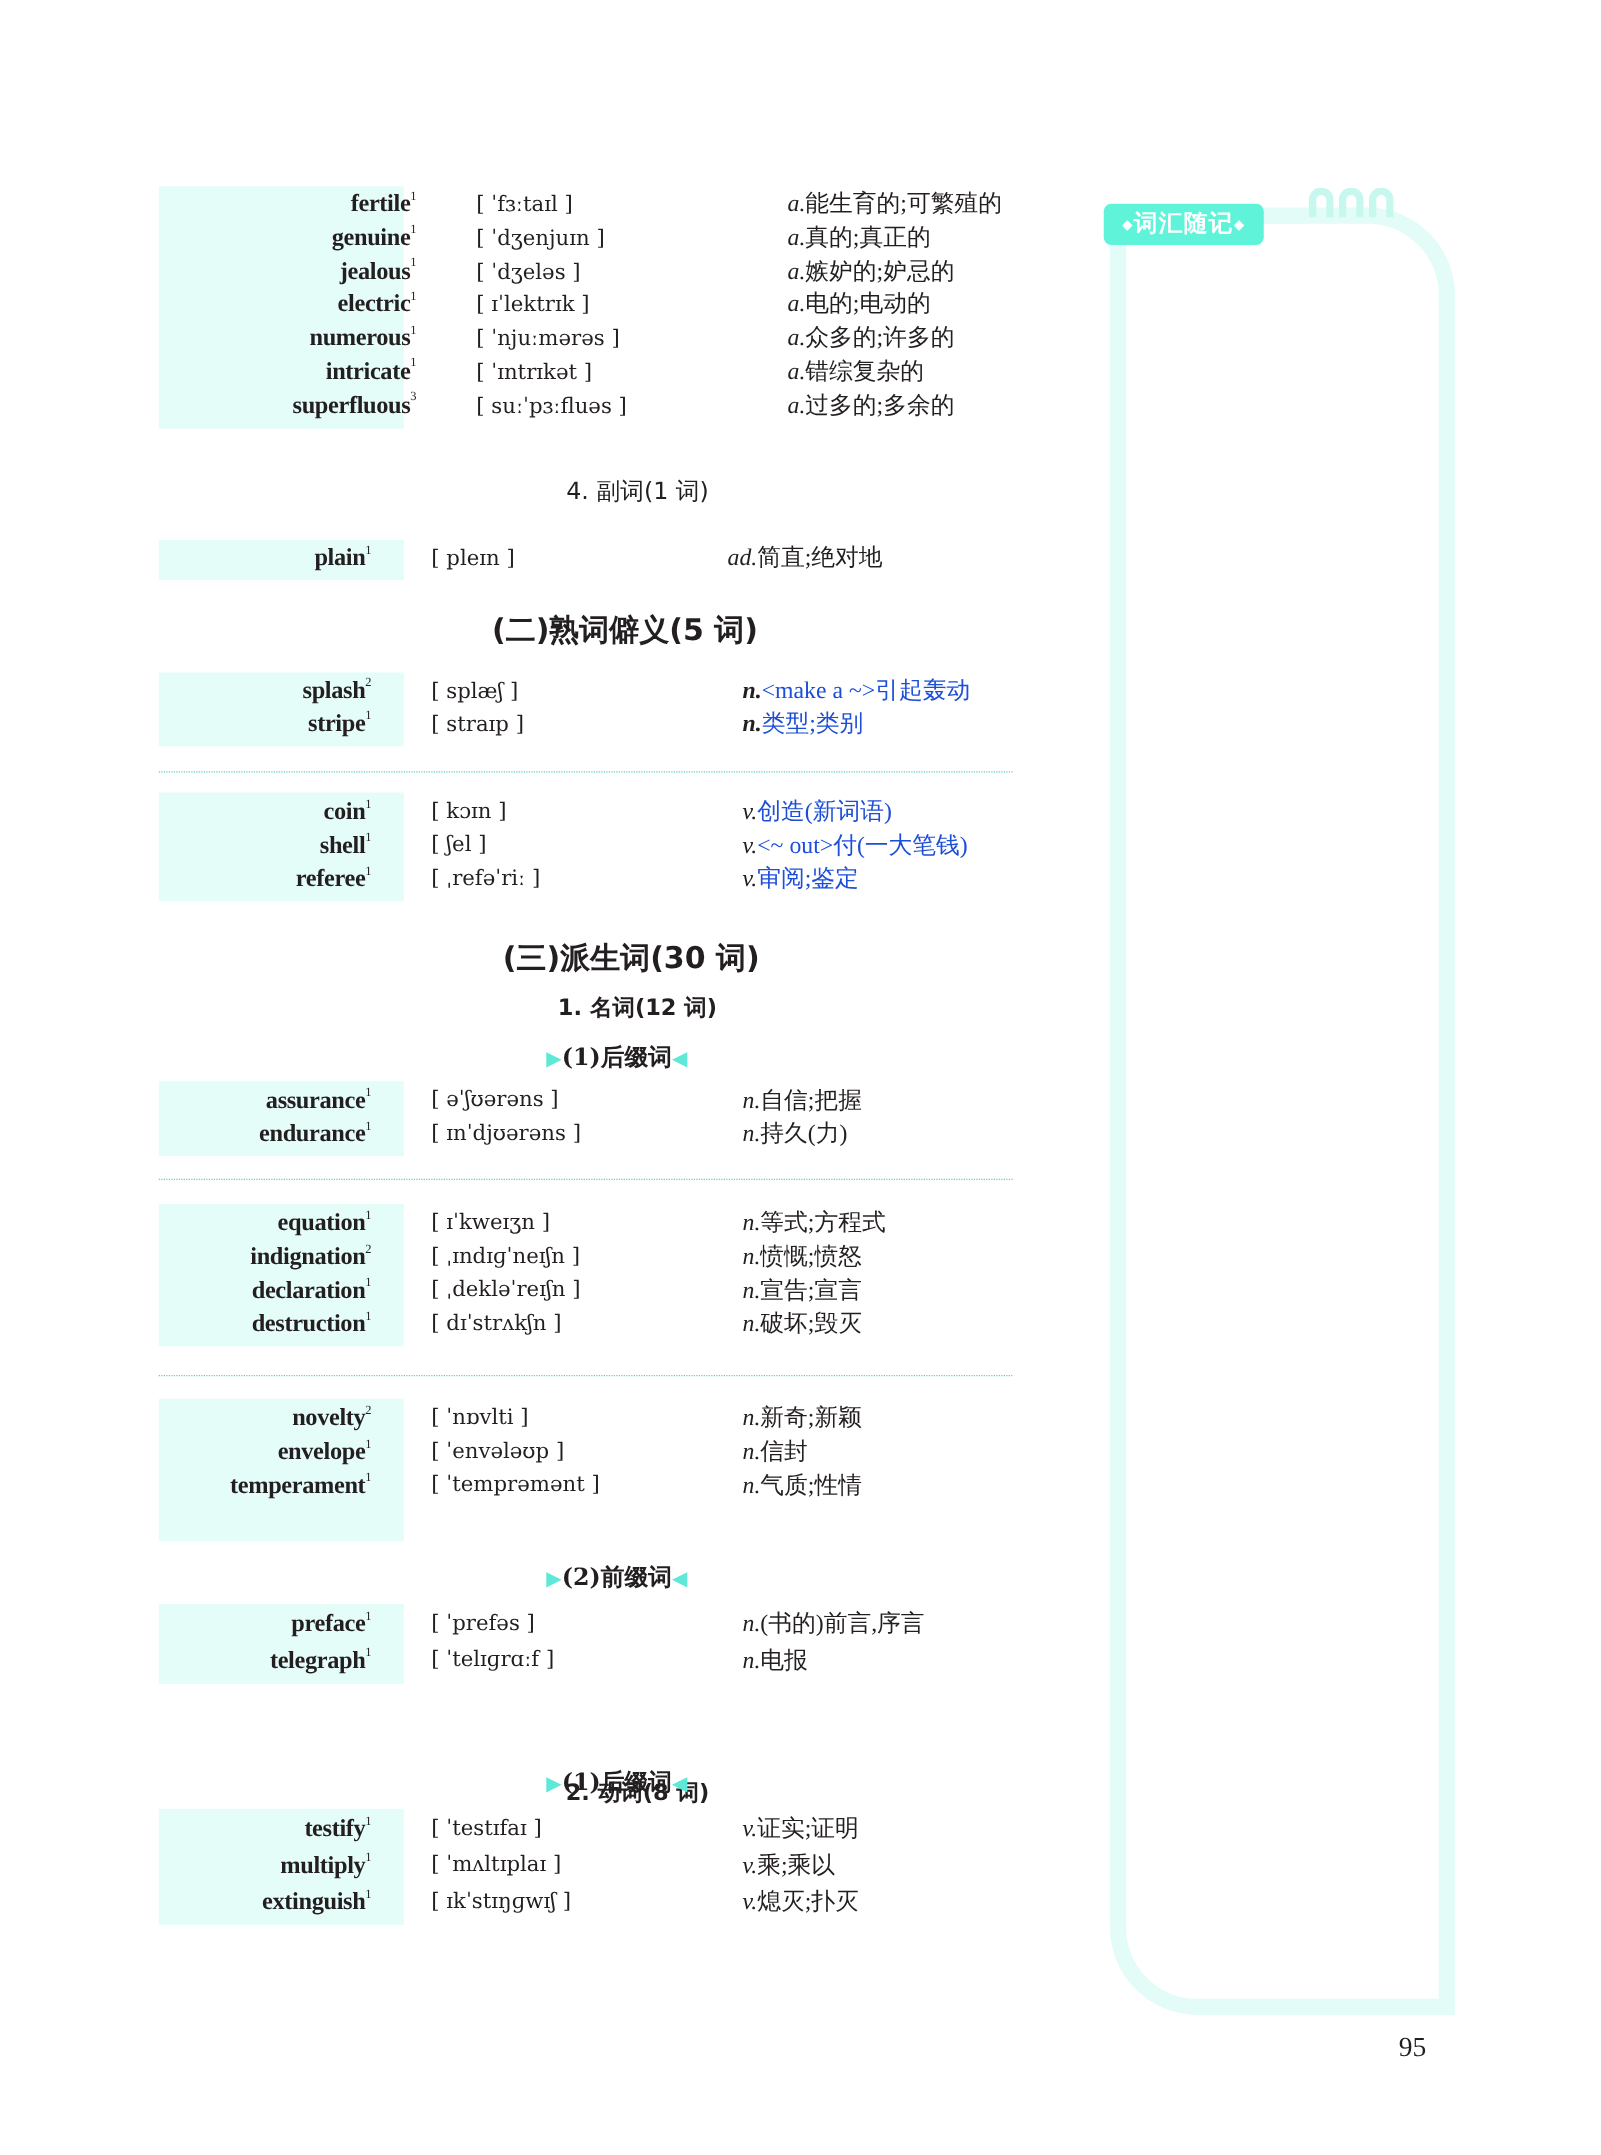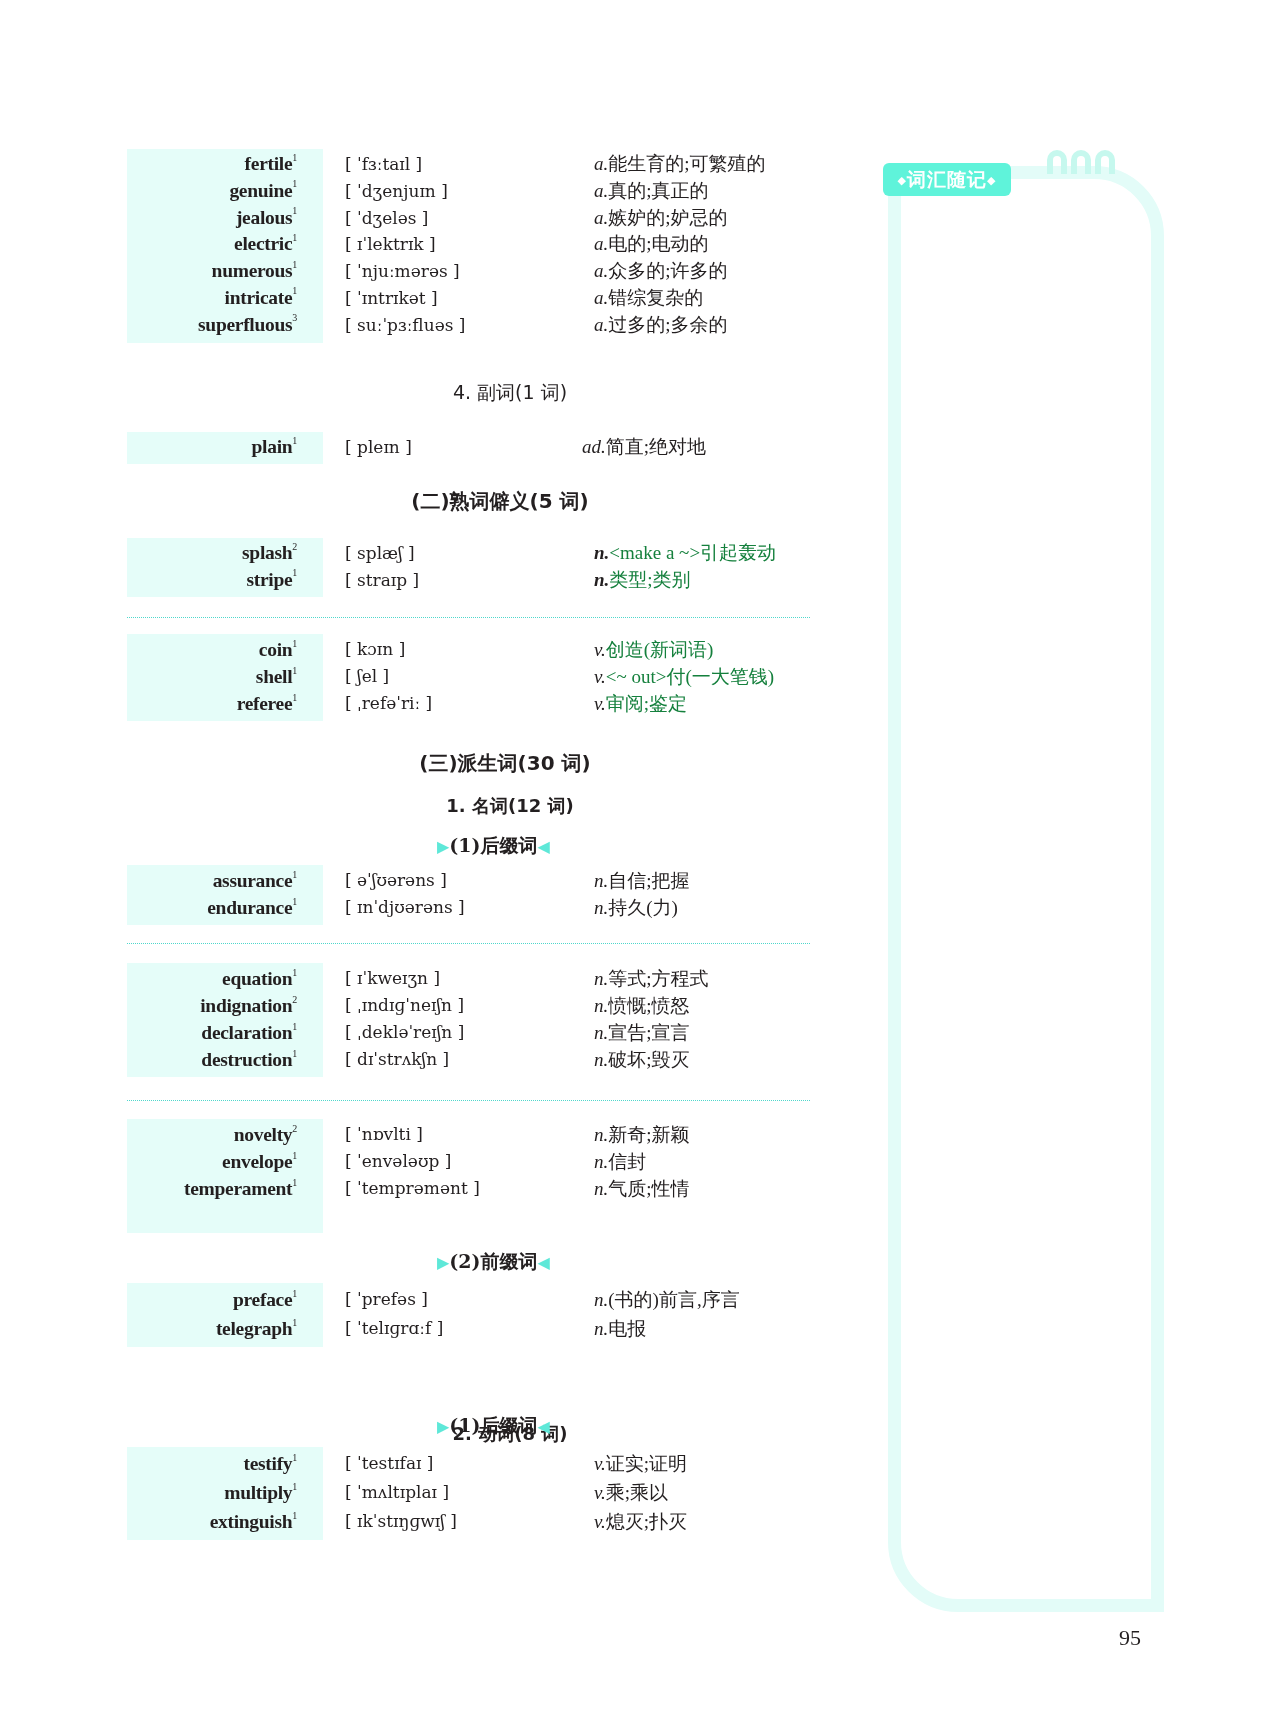--- a/index.html
+++ b/index.html
@@ -10,25 +10,25 @@
     .hl { position: absolute; left: 0; top: 0; width: 196px; background: #e5fdf9; }
     .row { position: relative; height: 29.5px; line-height: 29.5px; font-size: 20px; }
     .word { position: absolute; left: 0; width: 170px; text-align: right;
       font-weight: bold; font-size: 19.5px; letter-spacing: -0.3px; }
     .word sup { font-size: 10px; font-weight: normal; position: relative; top: -2px; vertical-align: super; line-height: 0; }
     .ipa { position: absolute; left: 218px; font-family: "DejaVu Serif", "Liberation Serif", serif;
       font-size: 17px; white-space: nowrap; }
     .def { position: absolute; left: 467px; white-space: nowrap; font-size: 19px; }
     .def .pos { font-style: italic; }
     .def .pos.b { font-weight: bold; }
-    .def .cy { color: #15803d; }
+    .def .cy { color: #1d4ed8; }
 
     .heading { position: absolute; text-align: center; font-family: "DejaVu Sans", "Liberation Sans", sans-serif;
       font-size: 19px; color: #231f20; }
-    .heading.big { font-size: 20px; font-weight: bold; }
+    .heading.big { font-size: 24px; font-weight: bold; }
     .heading.sub { font-weight: bold; font-size: 18px; }
     .sub-tag { position: absolute; font-size: 19px; font-family: "DejaVu Serif", serif; font-weight: bold; }
     .tri { color: #5ee8d8; font-size: 16px; }
 
     .dots { position: absolute; left: 127px; width: 683px; height: 0; border-top: 1.5px dotted #4fd8cc; }
 
     .notes { position: absolute; left: 888px; top: 166px; width: 276px; height: 1446px;
       border: 13px solid #e3fcf8; border-left-width: 13px; border-radius: 0 70px 0 70px;
       box-sizing: border-box; }
     .notes-badge { position: absolute; left: 883px; top: 163px; width: 128px; height: 33px;
@@ -46,21 +46,21 @@
 <div class="notes"></div>
 <div class="rings">
   <div class="ring" style="left:0"></div>
   <div class="ring" style="left:24px"></div>
   <div class="ring" style="left:48px"></div>
 </div>
 <div class="notes-badge">
   <span class="dm">◆</span><span>词汇随记</span><span class="dm">◆</span>
 </div>
 
-<div class="block" id="b-adj" style="top:151px;">
+<div class="block" id="b-adj" style="top:151px;padding-left:36px;">
     <div class="hl" style="top: -2px; height: 193.6px;"></div>
     <div class="row" style="height: 26.8px; line-height: 26.8px;">
       <span class="word"><span>fertile</span><sup>1</sup></span>
       <span class="ipa">[ ˈfɜːtaɪl ]</span>
       <span class="def" style=""><span class="pos">a.</span><span class="">能生育的;可繁殖的</span></span>
     </div>
     <div class="row" style="height: 26.8px; line-height: 26.8px;">
       <span class="word"><span>genuine</span><sup>1</sup></span>
       <span class="ipa">[ ˈdʒenjuɪn ]</span>
       <span class="def" style=""><span class="pos">a.</span><span class="">真的;真正的</span></span>

